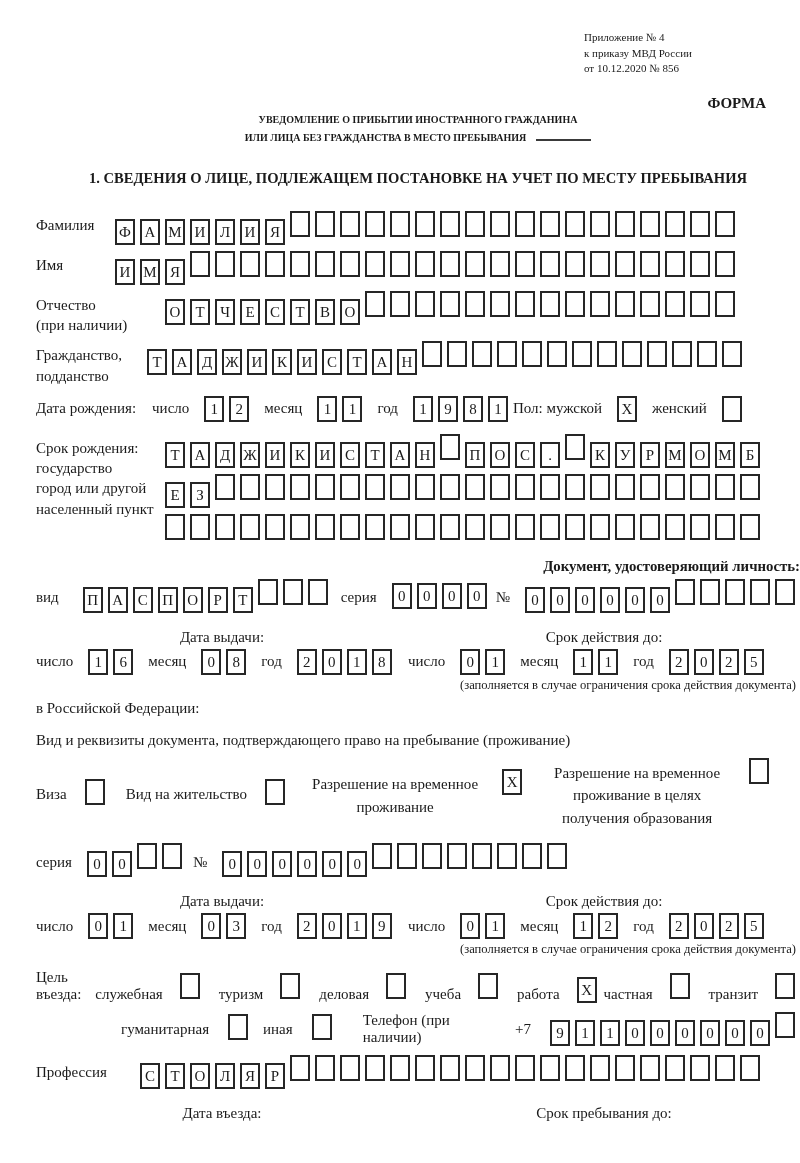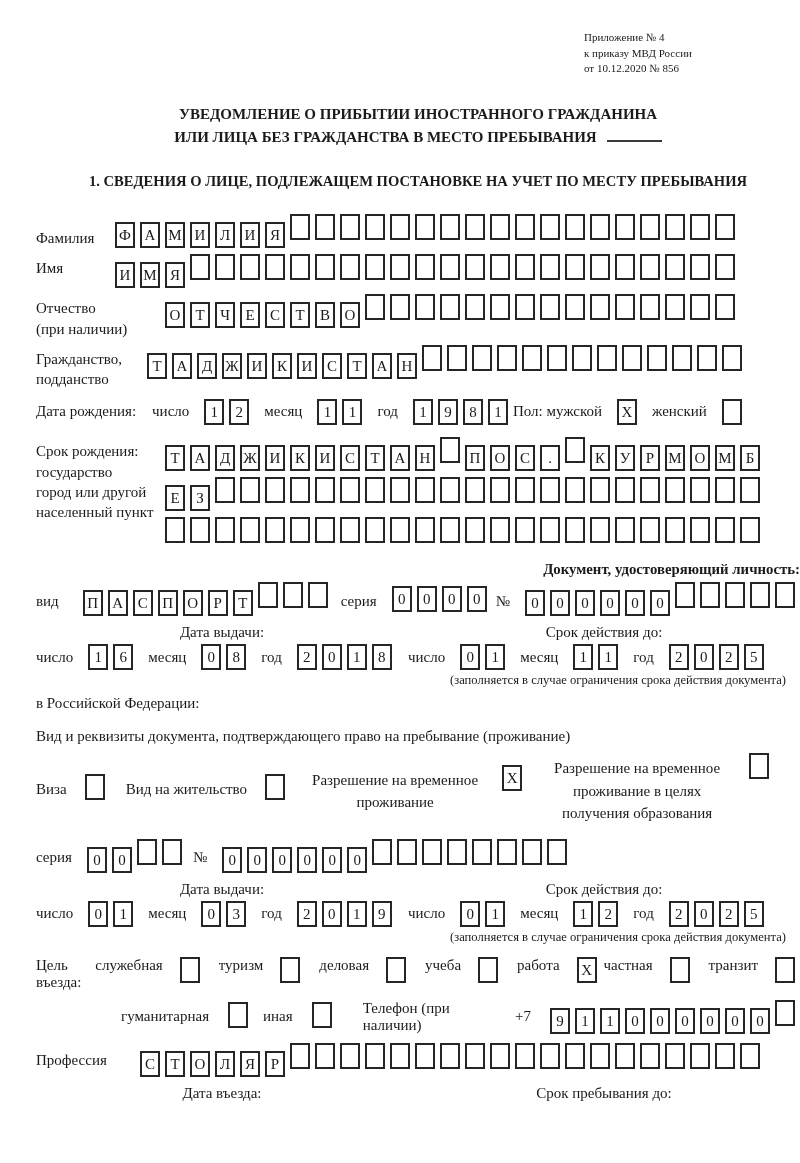--- a/index.html
+++ b/index.html
@@ -11,78 +11,79 @@
   .cells{display:inline-block;white-space:nowrap;vertical-align:top;padding-left:9px;}
   .cell{display:inline-block;box-sizing:border-box;width:20px;height:26px;margin-right:5px;
         border:2px solid #262626;text-align:center;font-size:15px;line-height:22px;
         font-family:"Liberation Serif","DejaVu Serif",serif;background:#fff;}
 
   
   .hdr{margin-left:548px;font-size:11px;line-height:1.42;}
   .hdr-sub{margin-left:548px;font-size:13px;line-height:1.42;margin-top:5px;}
   .form-label{text-align:right;padding-right:34px;font-weight:bold;margin-top:18px;font-size:15px;}
 
-  .title{text-align:center;font-weight:bold;font-size:15px;line-height:1.55;margin-top:26px;}
+  .title{text-align:center;font-weight:bold;font-size:10px;line-height:1.55;margin-top:0;}
   .title-underline{display:inline-block;width:55px;border-bottom:2px solid #3a3a3a;margin-left:10px;height:12px;}
   .section-title{text-align:center;font-weight:bold;font-size:14.6px;margin-top:24px;}
 
   
   .frow{display:flex;align-items:flex-start;margin-top:6px;}
   .flabel{flex:0 0 auto;padding-top:4px;line-height:1.35;}
   .w70{width:70px;} .w102{width:102px;} .w120{width:120px;} .w95{width:95px;}
   .stackcells .cellrow{margin-bottom:6px;white-space:nowrap;}
 
   .inline-lbl{padding:4px 6px 0 0;}
   .gap-l{margin-left:10px;}
 
   .center-bold{text-align:right;font-weight:bold;margin-top:8px;font-size:14.8px;}
 
-  .dhead{display:flex;margin-top:8px;}
+  .dhead{display:flex;margin-top:16px;}
   .dhead .hL{width:372px;text-align:center;}
   .dhead .hR{flex:1;text-align:center;}
   .dnums{display:flex;margin-top:3px;}
   .dnums .colL{width:372px;}
   .dgroup{display:flex;align-items:center;}
   .dgroup .lbl{margin:0 6px 0 0;}
   .dgroup .cells{margin-right:10px;}
-  .note-right{text-align:right;font-size:12.6px;margin-top:3px;padding-right:14px;}
+  .note-right{text-align:right;font-size:12.6px;margin-top:3px;padding-right:4px;}
 
   .plain{margin-top:10px;line-height:1.5;}
 
   .permits{display:flex;align-items:center;margin-top:6px;}
   .permit{display:flex;align-items:flex-start;margin-right:16px;}
   .permit .plabel{text-align:center;line-height:1.5;padding-top:4px;margin-right:9px;}
   .permit .plabel.wrap175{max-width:178px;}
   .permit .plabel.wrap185{max-width:188px;}
 
-  .purpose{display:flex;align-items:flex-start;margin-top:12px;}
+  .purpose{display:flex;align-items:flex-end;margin-top:12px;}
   .purpose .plbl{margin:0 8px 0 14px;}
   .purpose .plbl.first{margin-left:0;}
   .phone-row{display:flex;align-items:center;margin-top:9px;margin-left:85px;}
   .phone-row .plbl{margin-right:10px;}
 </style>
 </head>
 <body>
 
 <div class="page">
 
   <div class="hdr">
     <div>Приложение № 4</div>
     <div>к приказу МВД России</div>
     <div>от 10.12.2020 № 856</div>
   </div>
+  <div class="form-label">ФОРМА</div>
 
   <div class="title">
     <div>УВЕДОМЛЕНИЕ О ПРИБЫТИИ ИНОСТРАННОГО ГРАЖДАНИНА</div>
     <div><span>ИЛИ ЛИЦА БЕЗ ГРАЖДАНСТВА В МЕСТО ПРЕБЫВАНИЯ</span><span class="title-underline"></span></div>
   </div>
 
   <div class="section-title">1. СВЕДЕНИЯ О ЛИЦЕ, ПОДЛЕЖАЩЕМ ПОСТАНОВКЕ НА УЧЕТ ПО МЕСТУ ПРЕБЫВАНИЯ</div>
 
-  <div class="frow" style="margin-top:24px;align-items:flex-end;">
+  <div class="frow" style="margin-top:24px;">
     <div class="flabel w70">Фамилия</div>
     <span class="cells"><span class="cell">Ф</span><span class="cell">А</span><span class="cell">М</span><span class="cell">И</span><span class="cell">Л</span><span class="cell">И</span><span class="cell">Я</span><span class="cell"></span><span class="cell"></span><span class="cell"></span><span class="cell"></span><span class="cell"></span><span class="cell"></span><span class="cell"></span><span class="cell"></span><span class="cell"></span><span class="cell"></span><span class="cell"></span><span class="cell"></span><span class="cell"></span><span class="cell"></span><span class="cell"></span><span class="cell"></span><span class="cell"></span><span class="cell"></span></span>
   </div>
 
   <div class="frow">
     <div class="flabel w70">Имя</div>
     <span class="cells"><span class="cell">И</span><span class="cell">М</span><span class="cell">Я</span><span class="cell"></span><span class="cell"></span><span class="cell"></span><span class="cell"></span><span class="cell"></span><span class="cell"></span><span class="cell"></span><span class="cell"></span><span class="cell"></span><span class="cell"></span><span class="cell"></span><span class="cell"></span><span class="cell"></span><span class="cell"></span><span class="cell"></span><span class="cell"></span><span class="cell"></span><span class="cell"></span><span class="cell"></span><span class="cell"></span><span class="cell"></span><span class="cell"></span></span>
   </div>
 
   <div class="frow">

